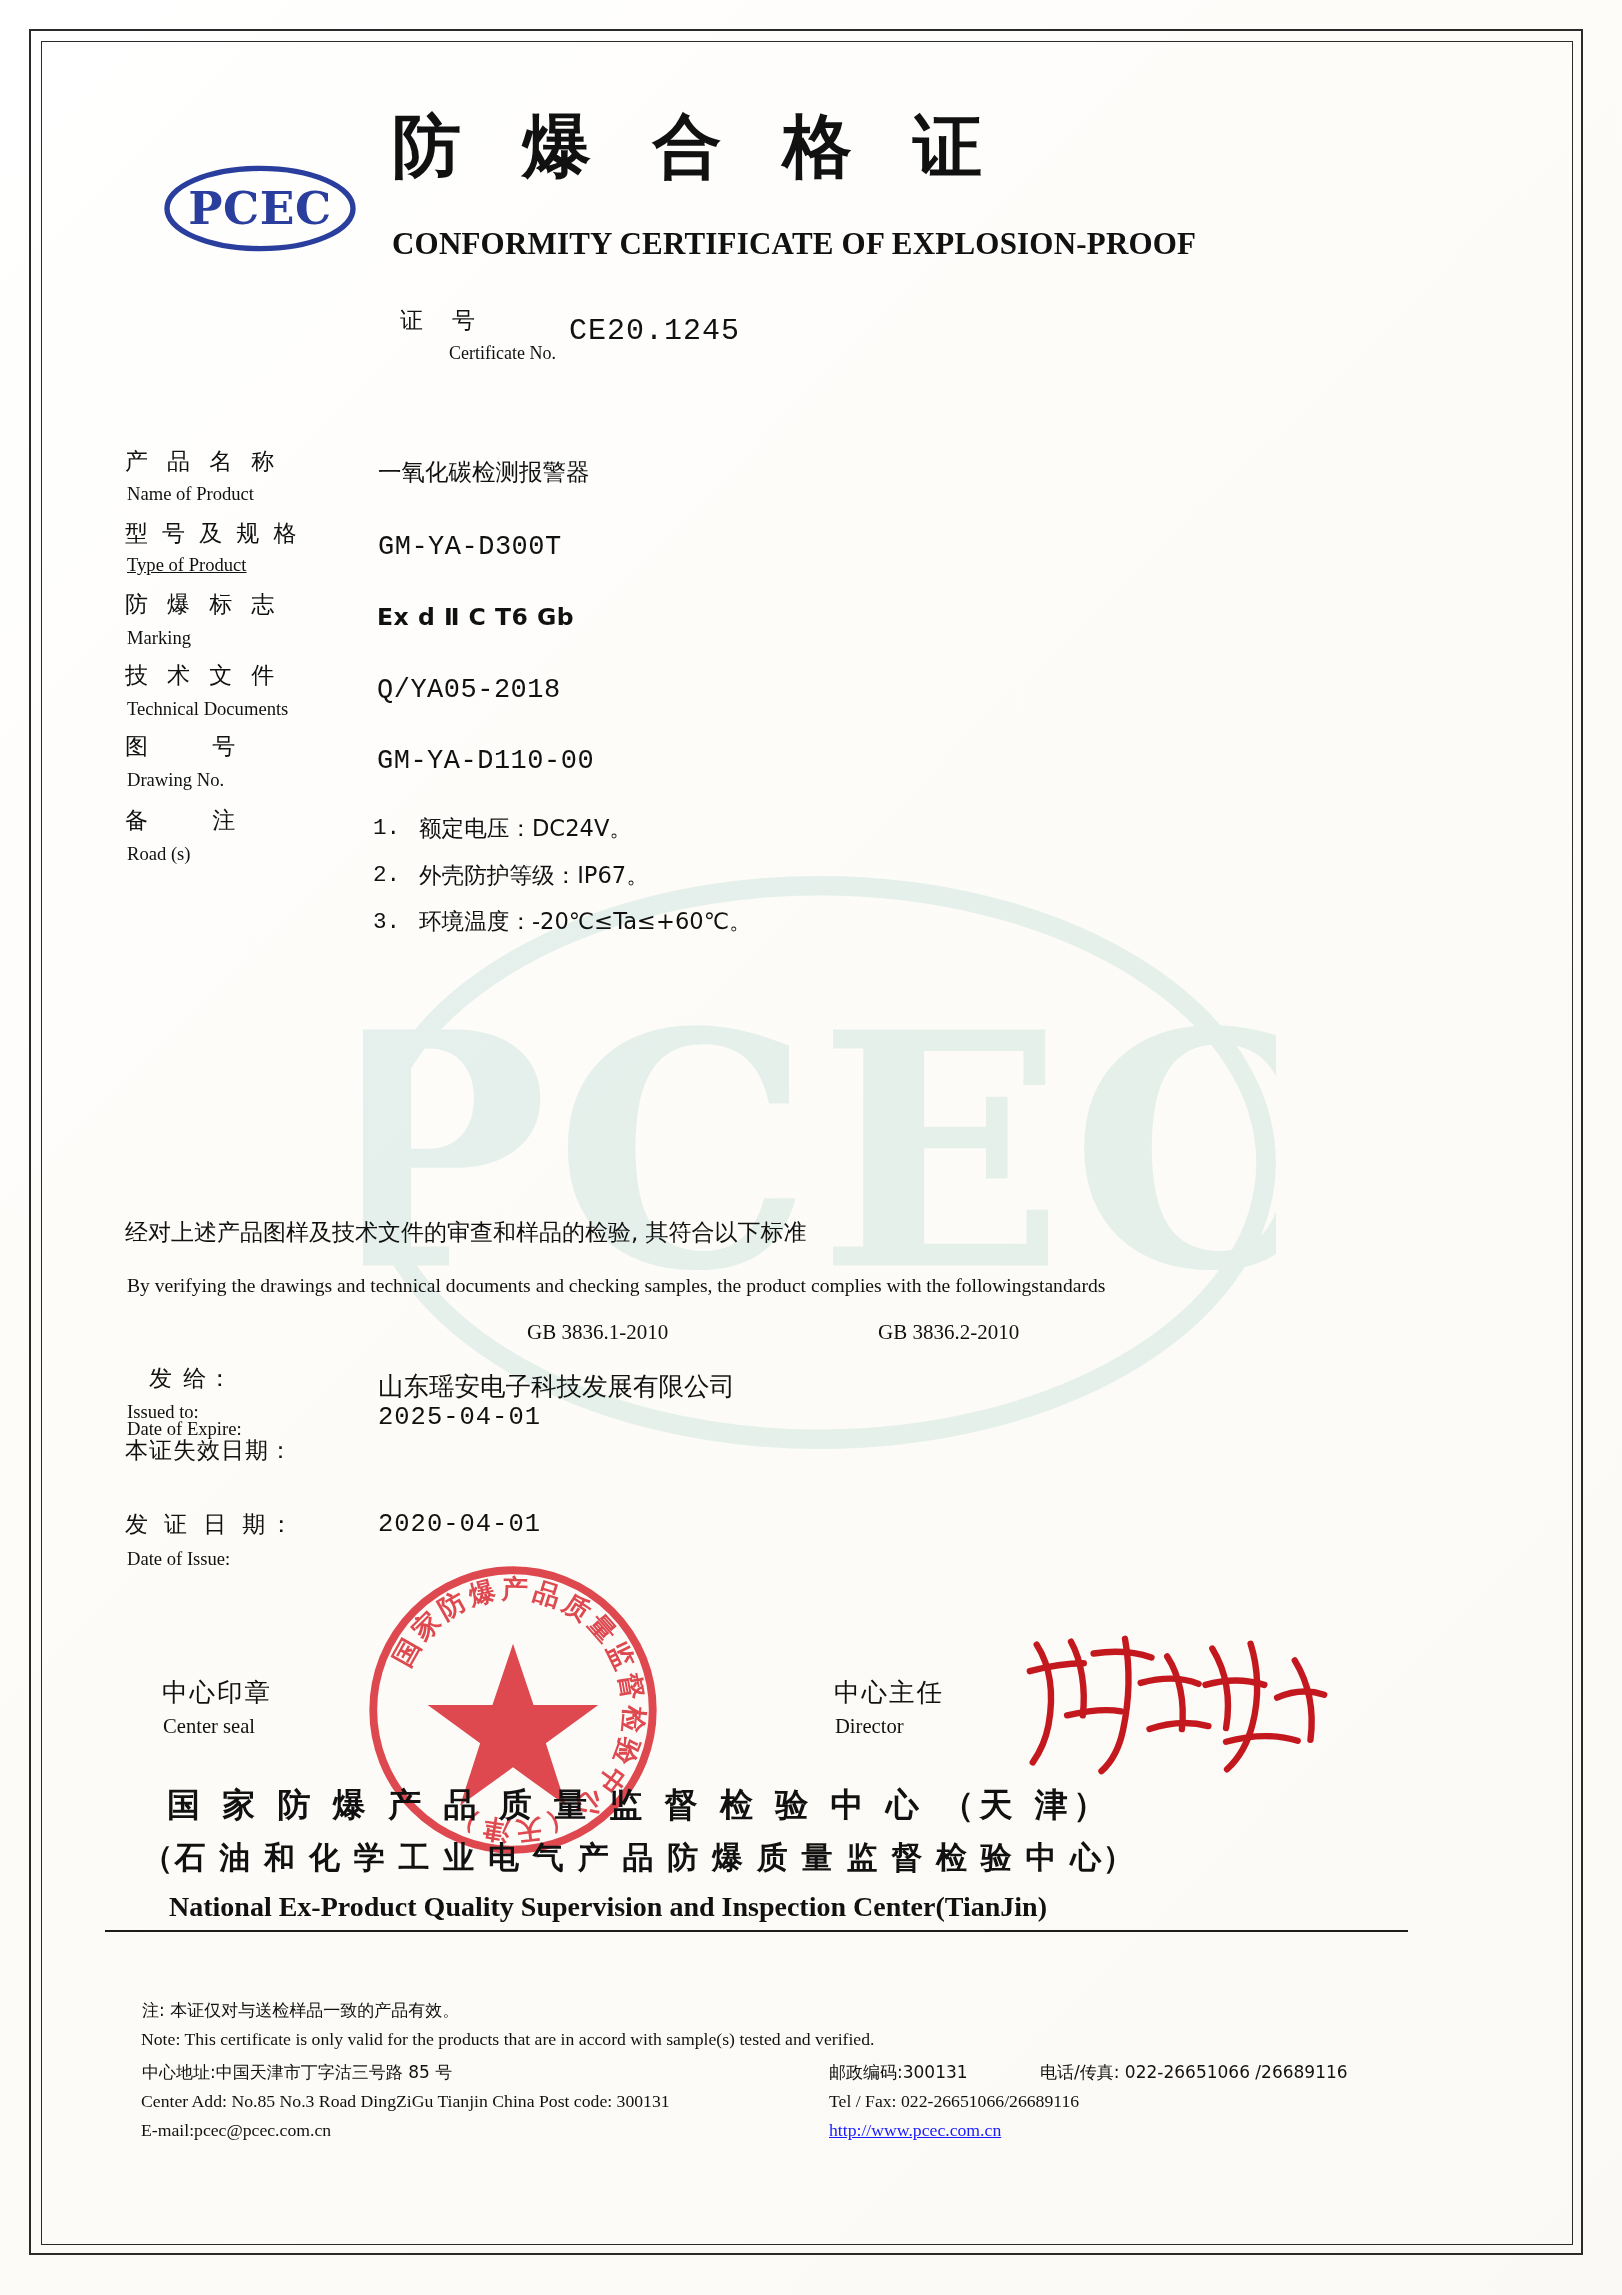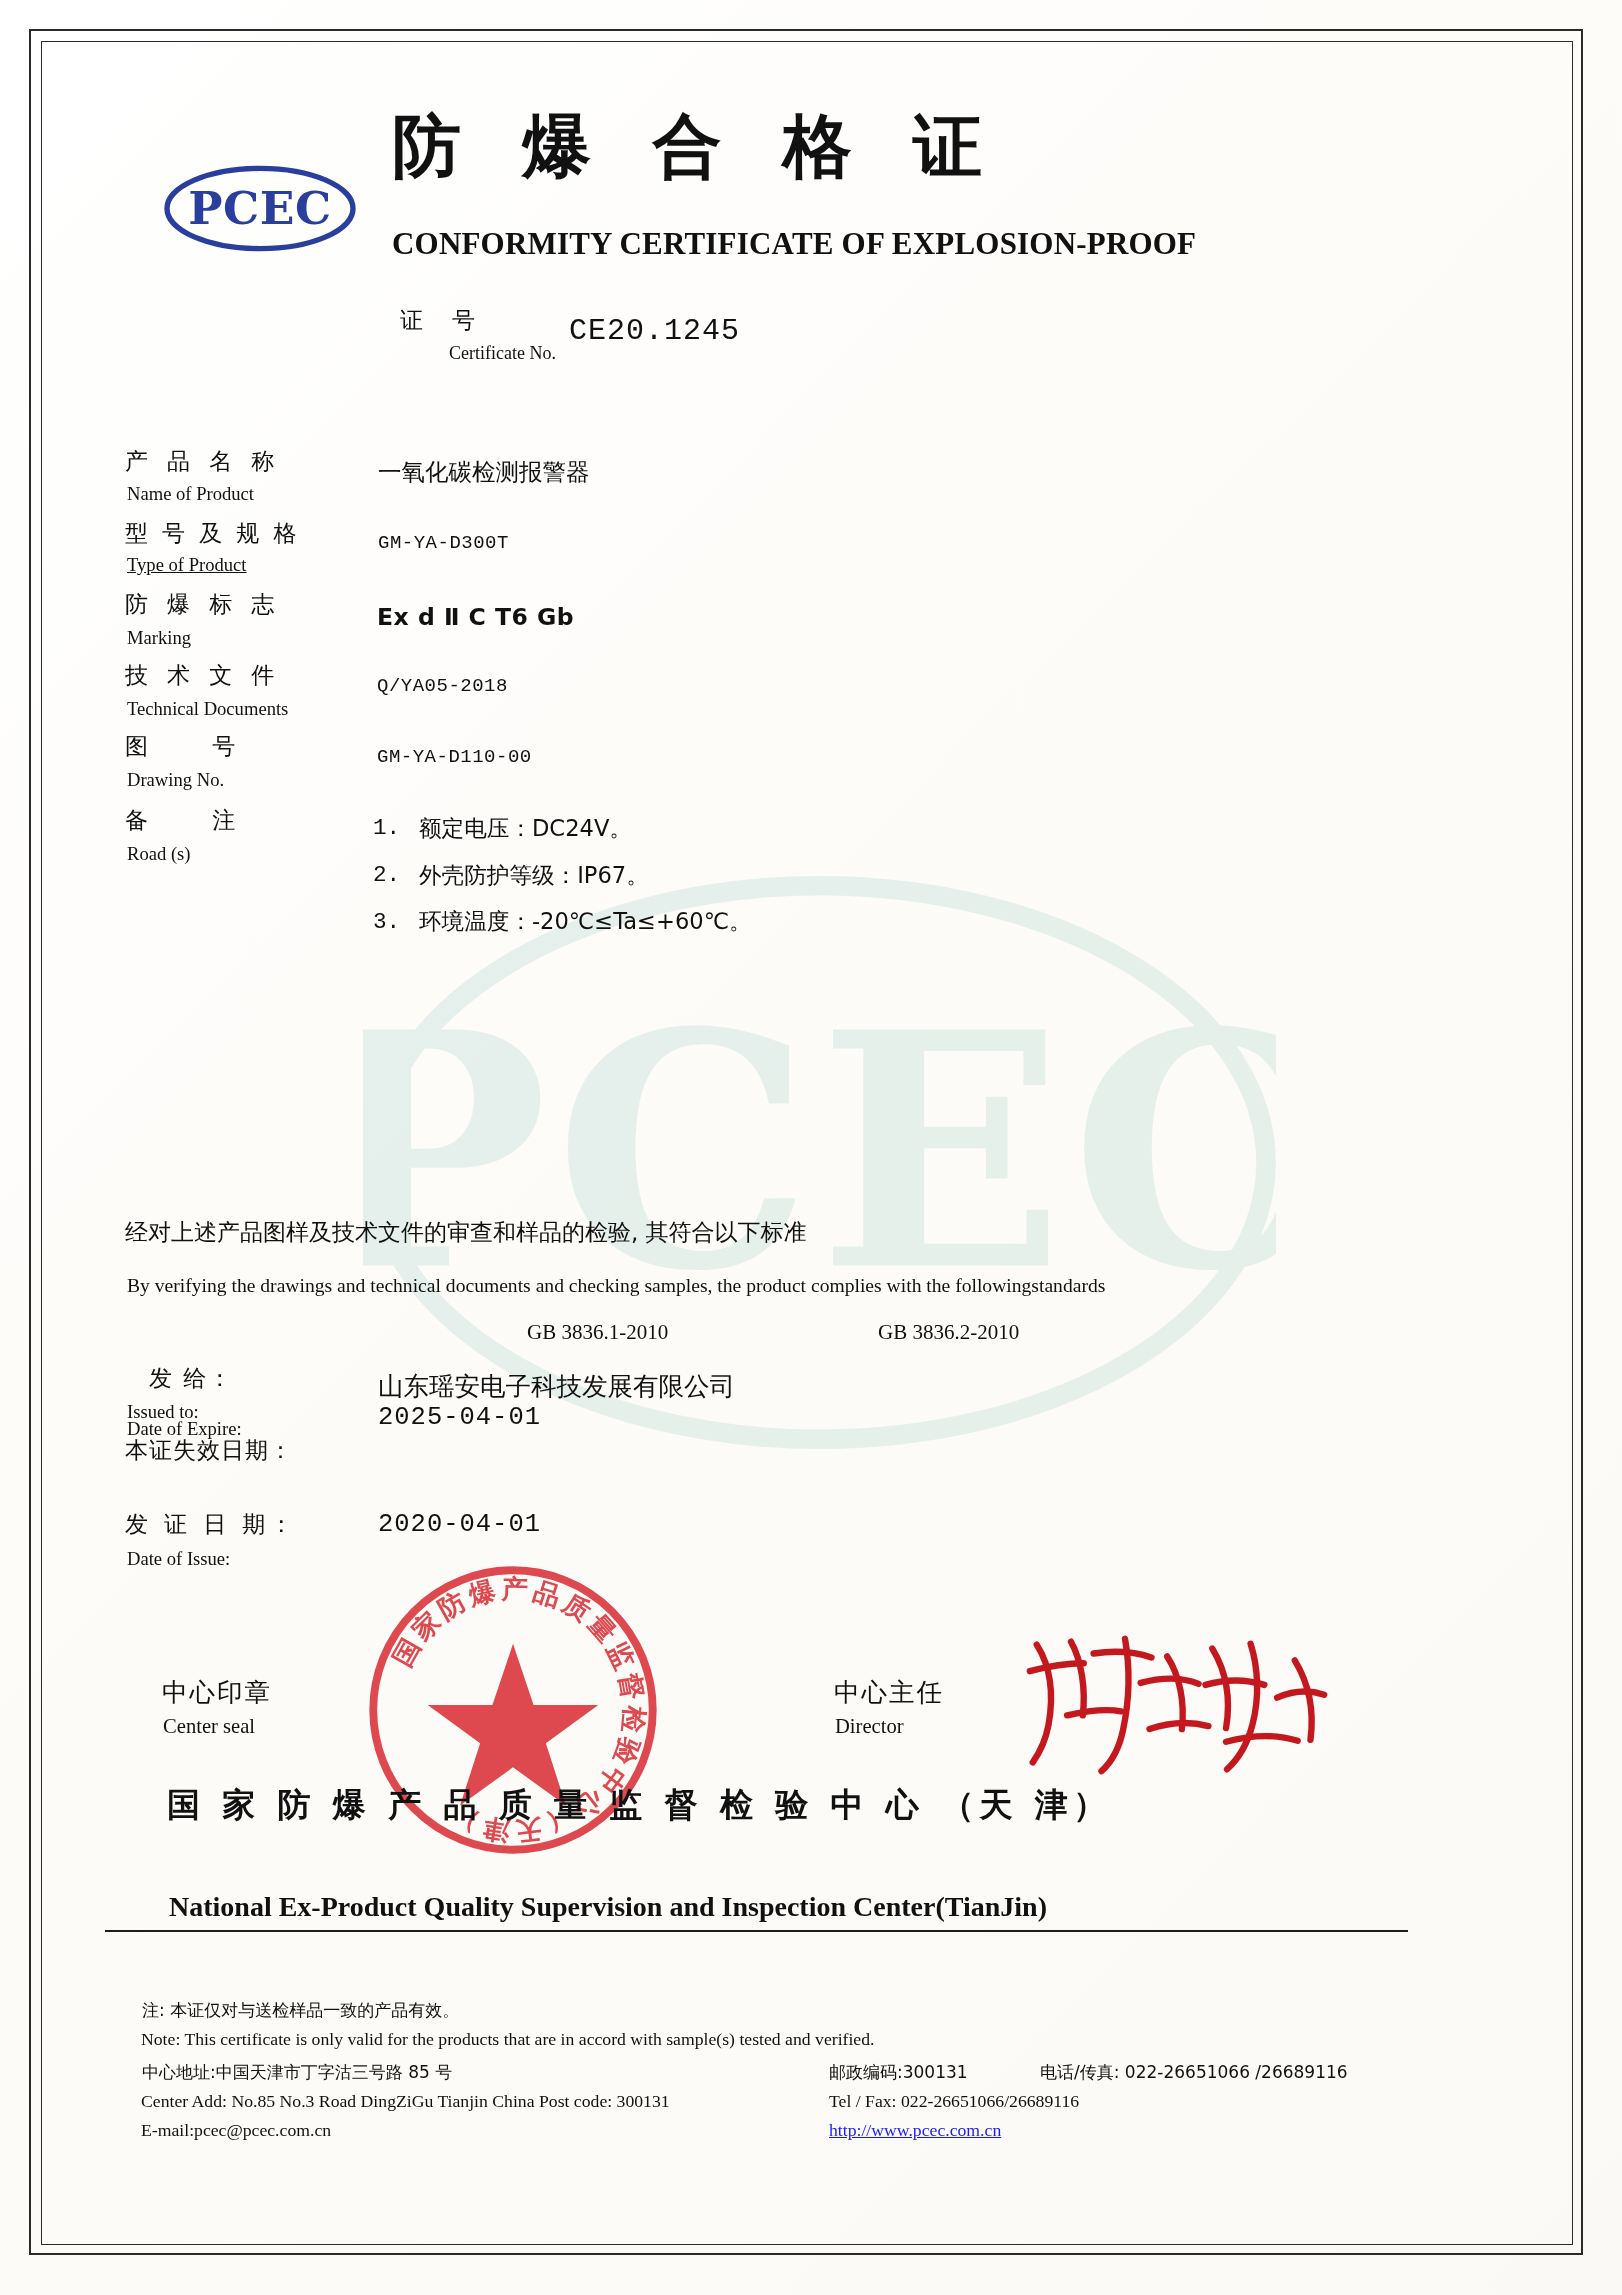--- a/index.html
+++ b/index.html
@@ -132,21 +132,21 @@
   }
   .field-value {
     position: absolute;
     font-family: "DejaVu Sans", sans-serif;
     font-size: 23.5px;
     color: #111;
     white-space: nowrap;
   }
   .field-value.mono {
     font-family: "Liberation Mono", monospace;
-    font-size: 19px;
+    font-size: 27px;
     letter-spacing: 0.5px;
   }
   .marking-val {
     position: absolute;
     font-family: "DejaVu Sans", sans-serif;
     font-weight: bold;
     font-size: 23.5px;
     letter-spacing: 0.5px;
     color: #111;
     white-space: nowrap;
@@ -414,20 +414,21 @@
         <path d="M378,124 C420,112 460,112 498,124"></path>
         <path d="M470,40 C486,90 488,150 474,204 C464,244 446,274 422,296"></path>
         <path d="M420,240 C470,226 520,224 566,238"></path>
         <path d="M560,74 C588,120 600,176 592,236"></path>
         <path d="M524,150 C556,136 590,134 620,144"></path>
       </g>
     </svg>
   </div>
 
   <div class="org-cn1">国 家 防 爆 产 品 质 量 监 督 检 验 中 心 （天 津）</div>
+  <div class="org-cn2">（石 油 和 化 学 工 业 电 气 产 品 防 爆 质 量 监 督 检 验 中 心）</div>
   <div class="org-en">National Ex-Product Quality Supervision and Inspection Center(TianJin)</div>
   <div class="org-rule"></div>
 
   <div class="bnote cn" style="left:142px; top:1999px;">注: 本证仅对与送检样品一致的产品有效。</div>
   <div class="bnote" style="left:141px; top:2029px;">Note: This certificate is only valid for the products that are in accord with sample(s) tested and verified.</div>
 
   <div class="bnote cn" style="left:142px; top:2061px;">中心地址:中国天津市丁字沽三号路 85 号</div>
   <div class="bnote cn" style="left:829px; top:2061px;">邮政编码:300131</div>
   <div class="bnote cn" style="left:1040px; top:2061px;">电话/传真: 022-26651066 /26689116</div>
 

